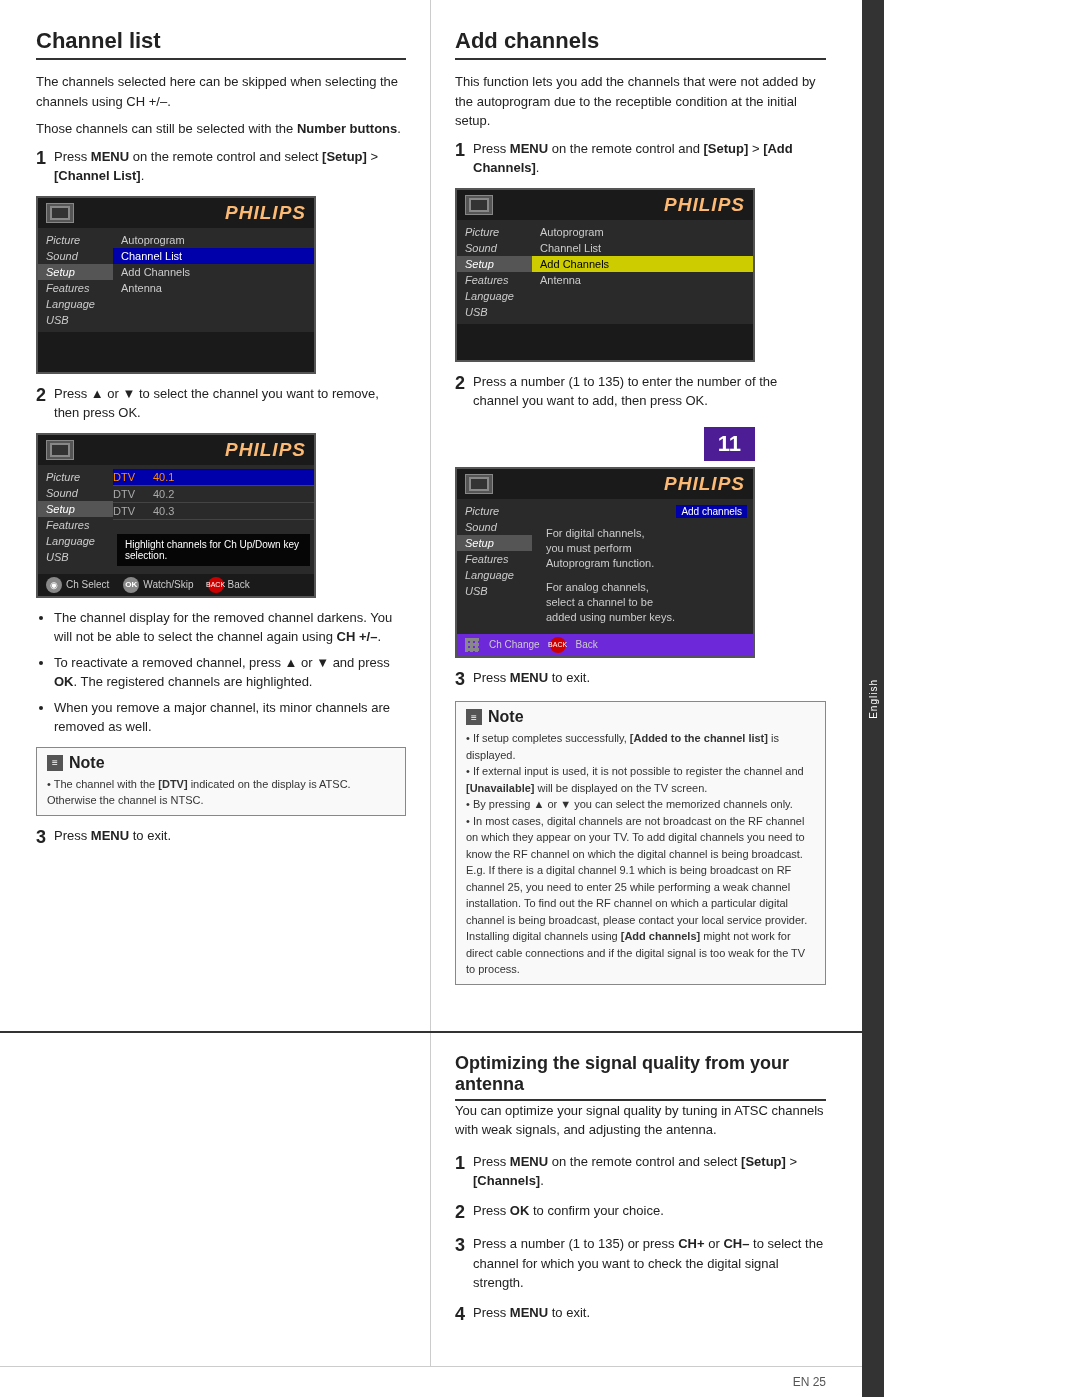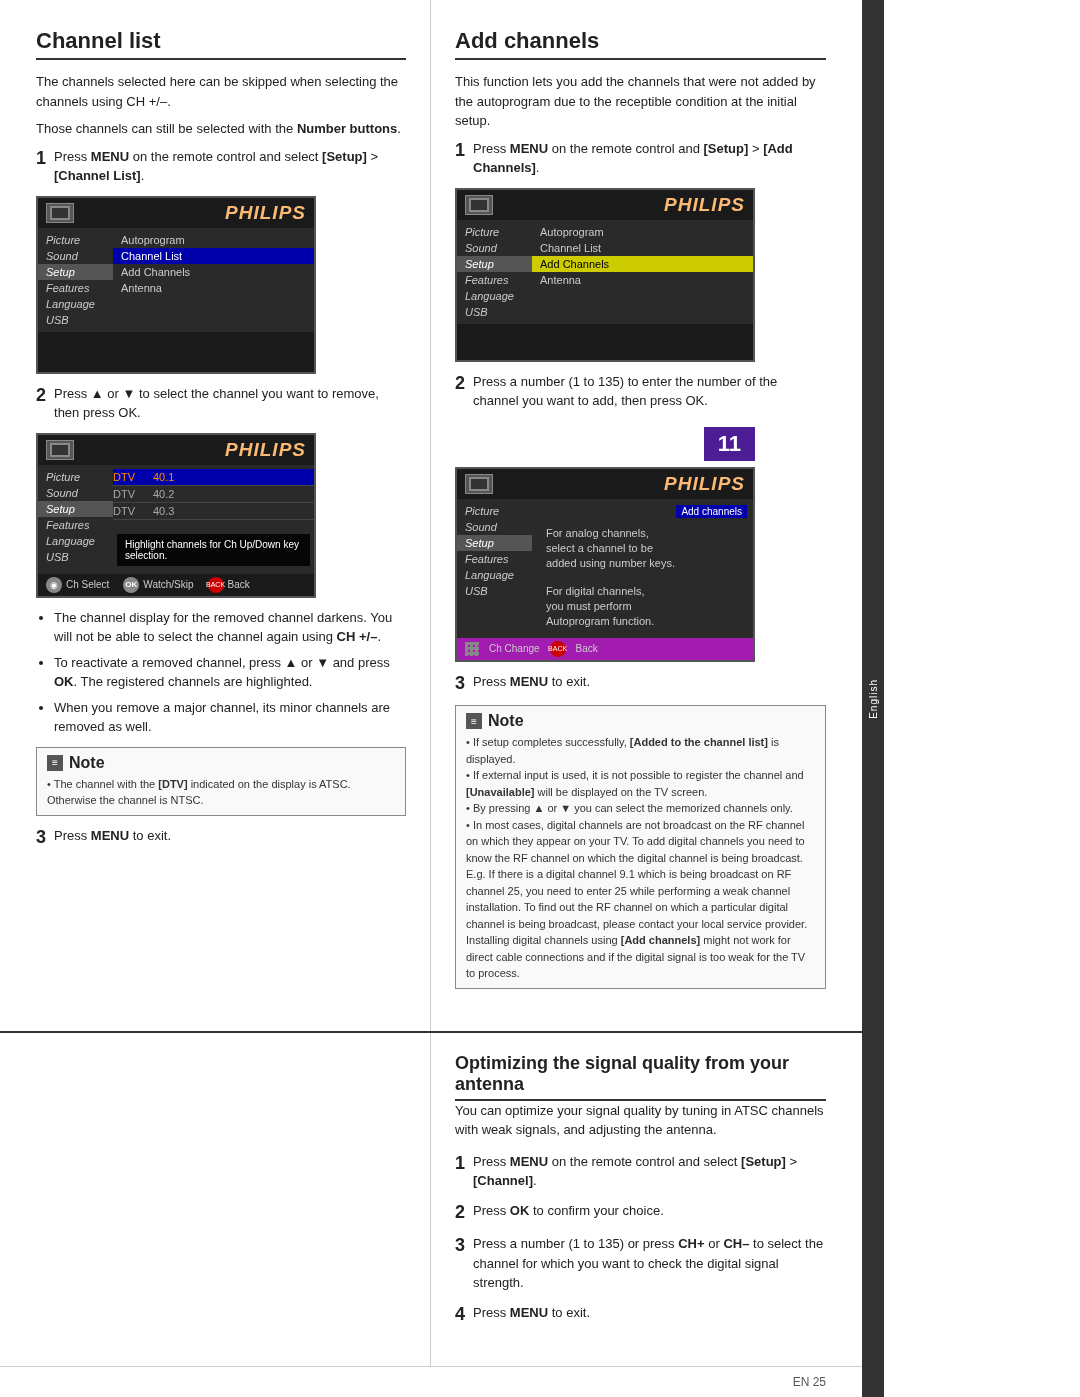--- a/index.html
+++ b/index.html
@@ -258,21 +258,21 @@
       font-size: 10px;
       padding: 1px 5px;
     }
     .for-analog-text {
       font-size: 11px;
       color: #ccc;
       line-height: 1.4;
       padding: 4px 8px;
     }
     .ch-change-bar {
-      background: #a21caf;
+      background: #6d28d9;
       padding: 3px 8px;
       display: flex;
       align-items: center;
       gap: 10px;
       color: #ccc;
       font-size: 10px;
     }
     .grid-icon {
       display: inline-block;
       width: 14px;
@@ -489,25 +489,25 @@
               <div class="tv-menu-item">Sound</div>
               <div class="tv-menu-item selected"><i>Setup</i></div>
               <div class="tv-menu-item">Features</div>
               <div class="tv-menu-item">Language</div>
               <div class="tv-menu-item">USB</div>
             </div>
             <div class="tv-menu-right" style="padding:4px 6px; position:relative;">
               <div style="text-align:right; margin-bottom:4px;">
                 <span class="add-channels-badge">Add channels</span>
               </div>
+              <div class="for-analog-text" style="margin-top:4px;">
+                For digital channels,<br>you must perform<br>Autoprogram function.
+              </div>
               <div class="for-analog-text">
                 For analog channels,<br>select a channel to be<br>added using number keys.
-              </div>
-              <div class="for-analog-text" style="margin-top:4px;">
-                For digital channels,<br>you must perform<br>Autoprogram function.
               </div>
             </div>
           </div>
           <div class="ch-change-bar">
             <span class="grid-icon"></span>
             <span>Ch Change</span>
             <div class="btn-circle btn-back" style="font-size:7px;">BACK</div>
             <span>Back</span>
           </div>
         </div>
@@ -539,21 +539,21 @@
       <div style="width:50%; padding:20px 24px 30px 36px; border-right:1px solid #ccc;">
         
       </div>
       <div style="width:50%; padding:20px 36px 30px 24px;">
         <h3>Optimizing the signal quality from your antenna</h3>
         <p style="margin-bottom:12px;">You can optimize your signal quality by tuning in ATSC channels with weak signals, and adjusting the antenna.</p>
 
         <div class="step-block">
           <span class="step-num">1</span>
           <div class="step-text">
-            Press <b>MENU</b> on the remote control and select <b>[Setup]</b> &gt; <b>[Channel]</b>.
+            Press <b>MENU</b> on the remote control and select <b>[Setup]</b> &gt; <b>[Channels]</b>.
           </div>
         </div>
 
         <div class="step-block">
           <span class="step-num">2</span>
           <div class="step-text">
             Press <b>OK</b> to confirm your choice.
           </div>
         </div>
 

